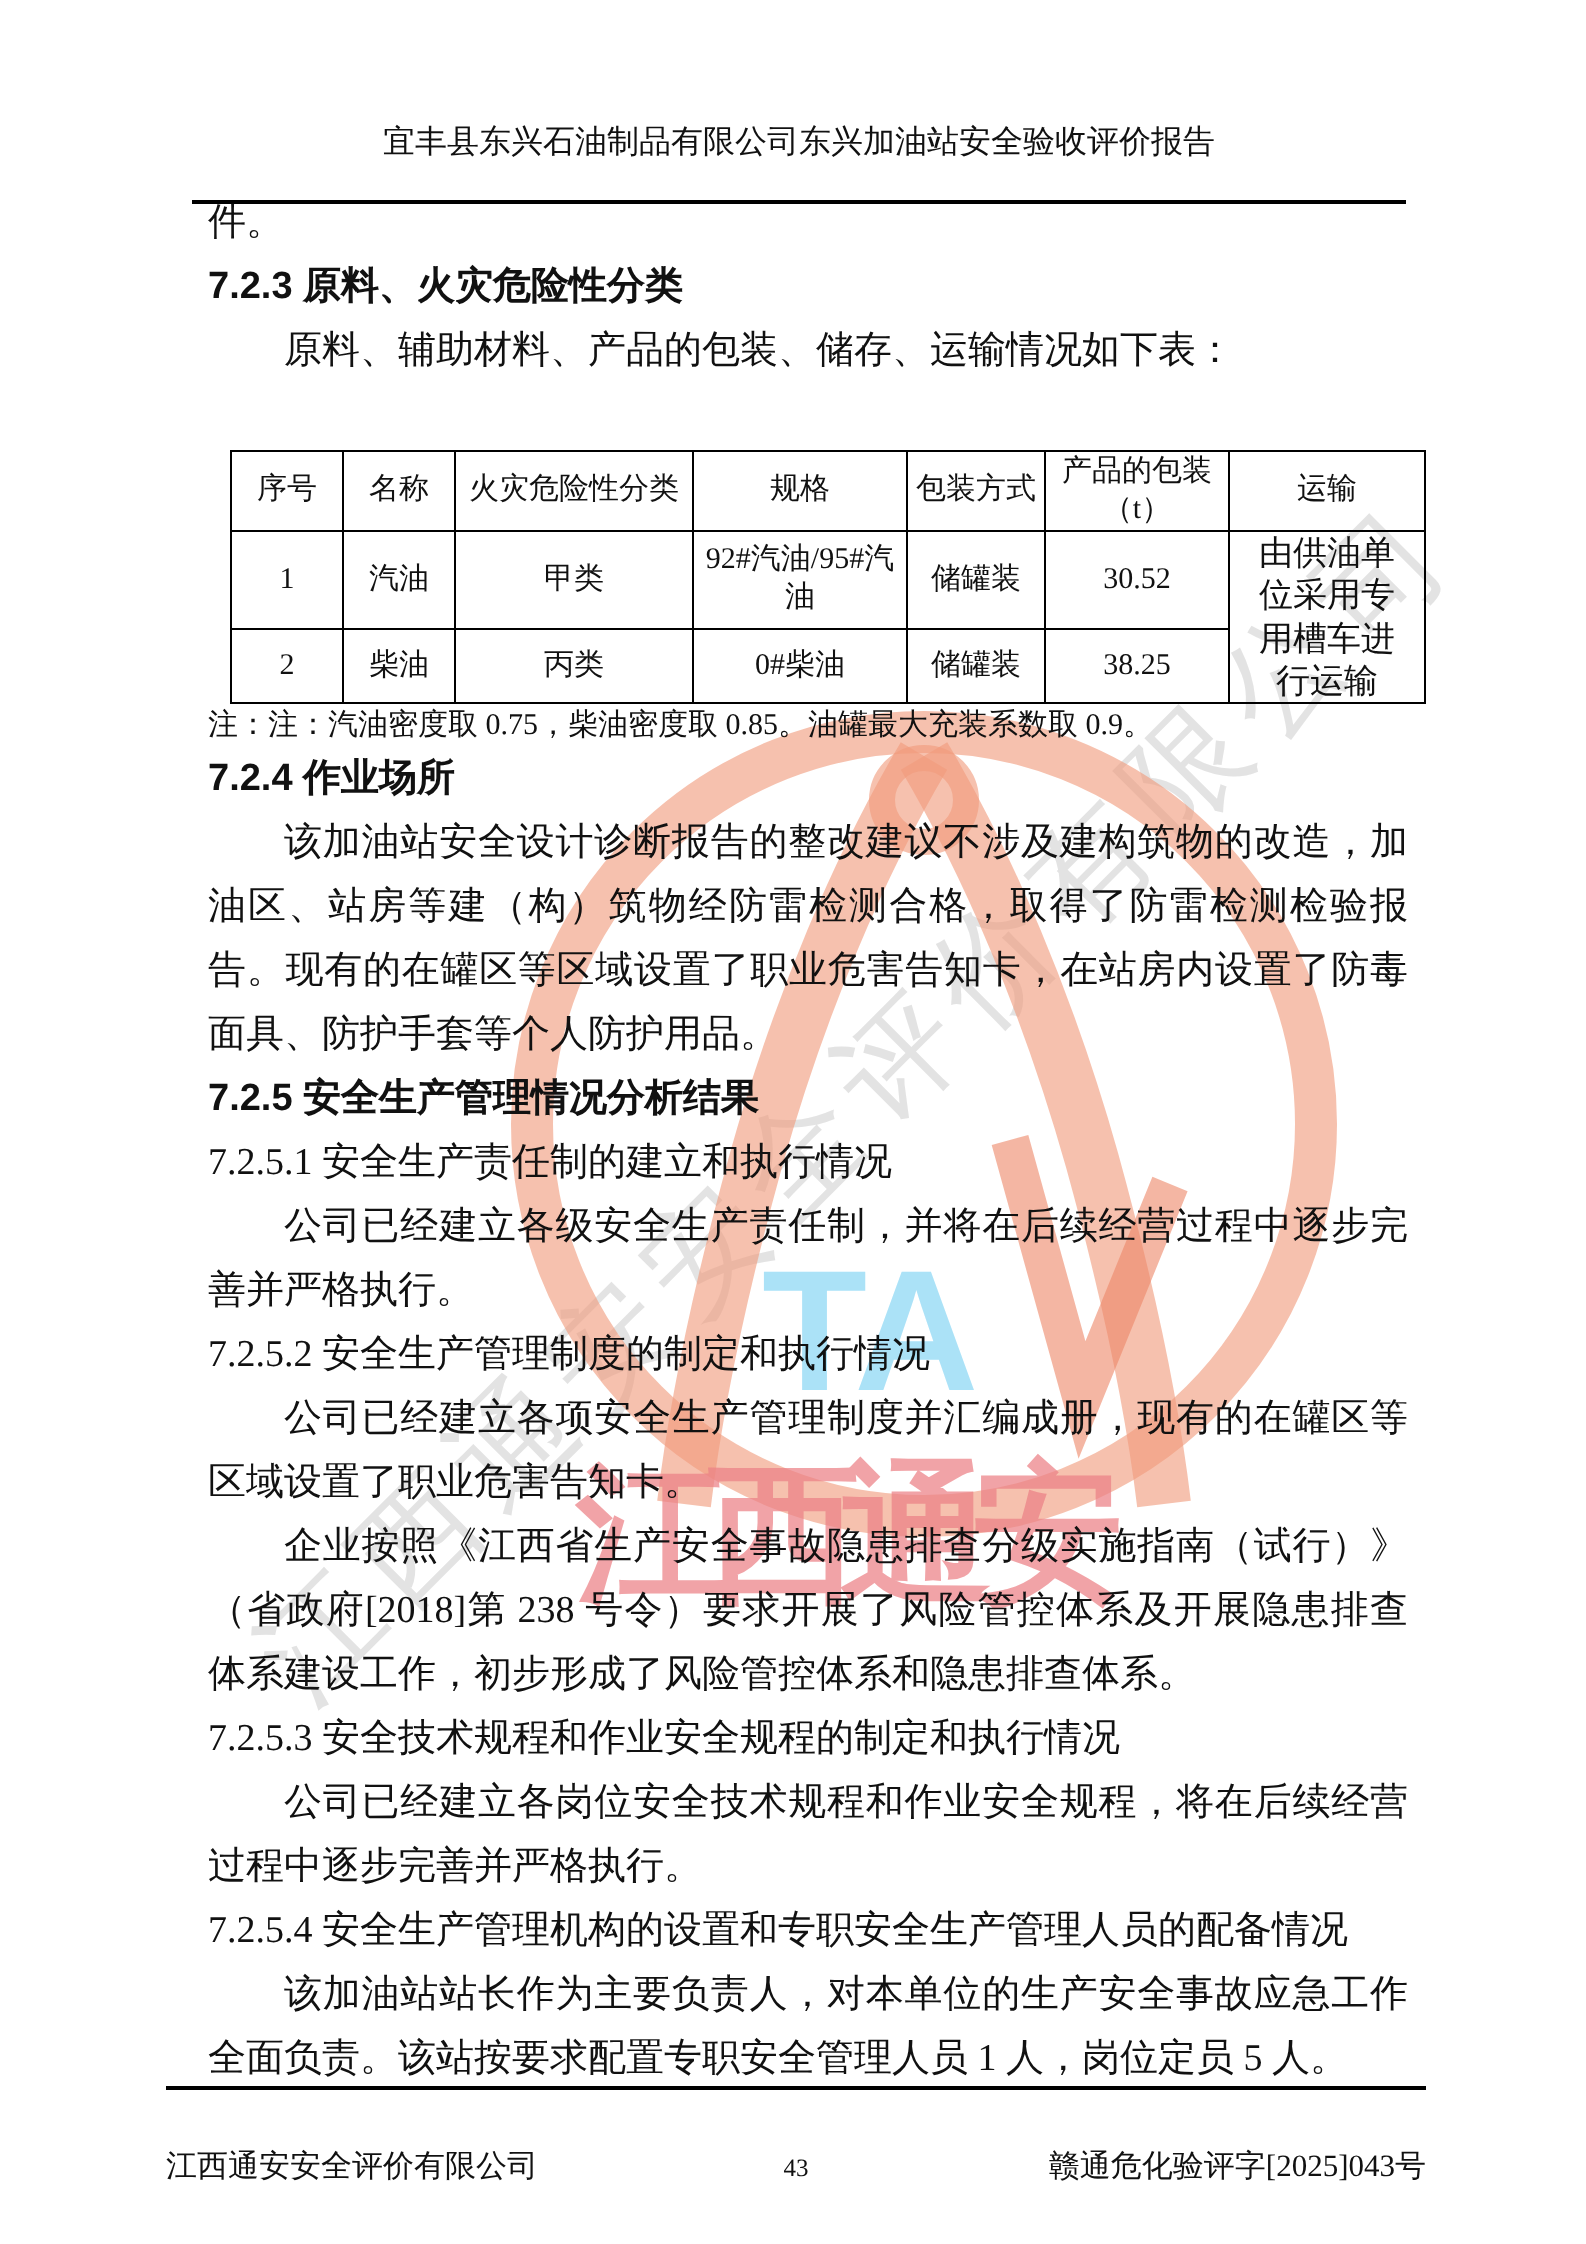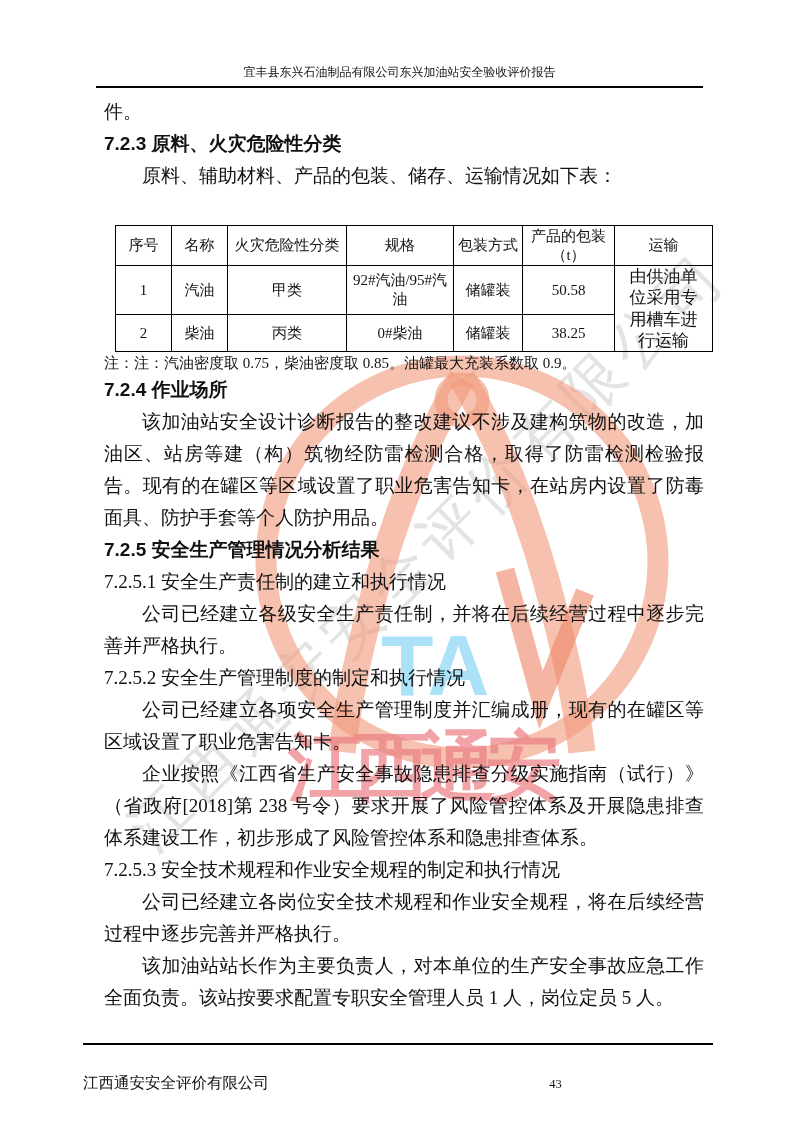--- a/index.html
+++ b/index.html
@@ -6,22 +6,22 @@
   .page{
     position:relative;width:793px;height:1122px;margin:0 auto;
     background:#ffffff;overflow:hidden;
     font-family:"Liberation Serif", serif;color:#111;
   }
   .wm{position:absolute;left:0;top:0;width:793px;height:1122px;z-index:0;}
   .doc{position:absolute;left:0;top:0;width:793px;height:1122px;z-index:1;}
 
   .header{
     position:absolute;left:96px;top:62px;width:607px;
-    text-align:center;font-size:12px;line-height:20px;
-    padding-bottom:4px;border-bottom:2px solid #000;
+    text-align:center;font-size:16px;line-height:20px;
+    padding-bottom:18px;border-bottom:2px solid #000;
   }
 
   .content{position:absolute;left:104px;top:96px;width:600px;}
   .content>*{margin:0;}
   .para{font-size:19px;line-height:32px;text-align:justify;text-indent:2em;word-break:break-all;}
   .noindent{text-indent:0;}
   .secthead{
     font-family:"Liberation Sans", sans-serif;font-weight:bold;
     font-size:19px;line-height:32px;
   }
@@ -103,21 +103,21 @@
             <th>包装方式</th>
             <th>产品的包装（t）</th>
             <th>运输</th>
           </tr>
           <tr class="r1">
             <td>1</td>
             <td>汽油</td>
             <td>甲类</td>
             <td>92#汽油/95#汽油</td>
             <td>储罐装</td>
-            <td>50.58</td>
+            <td>30.52</td>
             <td rowspan="2">
               <div class="transport-inner">由供油单位采用专用槽车进行运输</div>
             </td>
           </tr>
           <tr class="r2">
             <td>2</td>
             <td>柴油</td>
             <td>丙类</td>
             <td>0#柴油</td>
             <td>储罐装</td>
@@ -136,23 +136,25 @@
       <h4 class="subhead">7.2.5.1 安全生产责任制的建立和执行情况</h4>
       <p class="para">公司已经建立各级安全生产责任制，并将在后续经营过程中逐步完善并严格执行。</p>
 
       <h4 class="subhead">7.2.5.2 安全生产管理制度的制定和执行情况</h4>
       <p class="para">公司已经建立各项安全生产管理制度并汇编成册，现有的在罐区等区域设置了职业危害告知卡。</p>
       <p class="para">企业按照《江西省生产安全事故隐患排查分级实施指南（试行）》（省政府[2018]第 238 号令）要求开展了风险管控体系及开展隐患排查体系建设工作，初步形成了风险管控体系和隐患排查体系。</p>
 
       <h4 class="subhead">7.2.5.3 安全技术规程和作业安全规程的制定和执行情况</h4>
       <p class="para">公司已经建立各岗位安全技术规程和作业安全规程，将在后续经营过程中逐步完善并严格执行。</p>
 
+      <h4 class="subhead">7.2.5.4 安全生产管理机构的设置和专职安全生产管理人员的配备情况</h4>
       <p class="para">该加油站站长作为主要负责人，对本单位的生产安全事故应急工作全面负责。该站按要求配置专职安全管理人员 1 人，岗位定员 5 人。</p>
 
     </div>
 
     <div class="footer">
       <span class="fl">江西通安安全评价有限公司</span>
       <span class="fc">43</span>
+      <span class="fr">赣通危化验评字[2025]043号</span>
     </div>
 
   </div>
 </div>
 
 </body></html>

